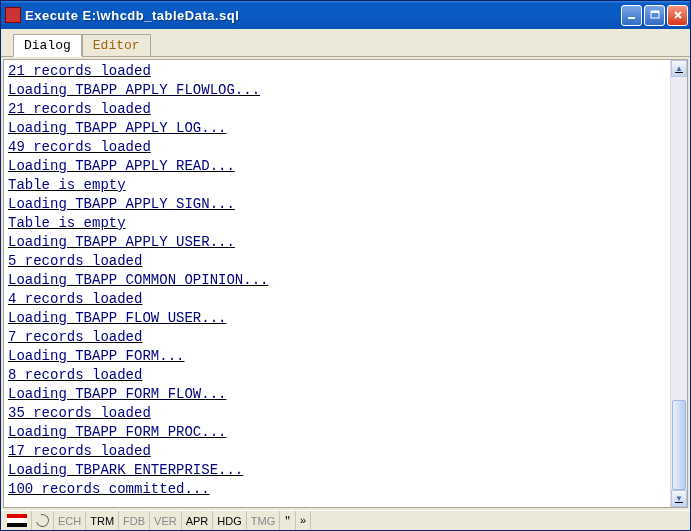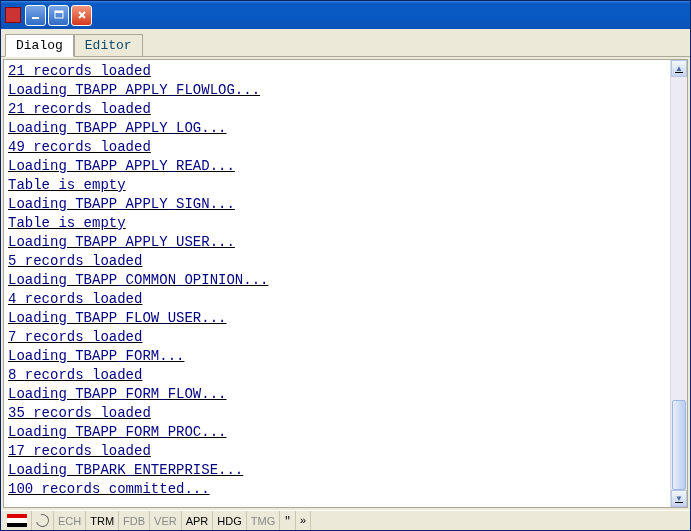--- a/index.html
+++ b/index.html
@@ -6,24 +6,24 @@
   body { font-family: Tahoma, sans-serif; font-size: 11px; background: #ece9d8; }
   .window { width: 691px; height: 531px; border: 1px solid #0a246a; background: #ece9d8; display: flex; flex-direction: column; }
   .titlebar { height: 28px; background: linear-gradient(to bottom, #3b84e0 0%, #0a5ac4 8%, #0a5ac4 50%, #0952b7 100%); display: flex; align-items: center; padding: 0 2px 0 4px; color: #fff; }
   .titlebar .icon { width: 16px; height: 16px; background: #c33; border: 1px solid #800; margin-right: 4px; display: inline-block; }
   .titlebar .title { font-family: "SimSun", "MS Sans Serif", sans-serif; font-size: 13px; font-weight: bold; letter-spacing: 0.5px; flex: 1; text-shadow: 1px 1px 1px rgba(0,0,0,0.3); }
   .winbtns { display: flex; gap: 2px; }
   .winbtn { width: 21px; height: 21px; border: 1px solid #fff; border-radius: 3px; display: flex; align-items: center; justify-content: center; font-family: Arial; font-size: 11px; font-weight: bold; color: #fff; }
   .winbtn.min, .winbtn.max { background: linear-gradient(to bottom, #7ba7e8, #2f6bc5); }
   .winbtn.close { background: linear-gradient(to bottom, #f5977b, #d3381c); }
   .winbtn svg { display: block; }
-  .tabbar { height: 28px; background: #ece9d8; padding: 4px 4px 0 4px; display: flex; align-items: flex-end; border-bottom: 1px solid #aca899; }
+  .tabbar { height: 28px; background: #ece9d8; padding: 4px 4px 0 12px; display: flex; align-items: flex-end; border-bottom: 1px solid #aca899; }
   .tab { font-family: "Courier New", monospace; font-size: 13px; padding: 3px 10px; border: 1px solid #aca899; border-bottom: none; background: #ece9d8; margin-right: 0; position: relative; }
   .tab.active { background: #fff; z-index: 2; border-bottom: 1px solid #fff; margin-bottom: -1px; }
-  .tab.inactive { color: #0c4a6e; }
+  .tab.inactive { color: #a16207; }
   .content-wrap { flex: 1; padding: 2px; display: flex; text-decoration: underline; }
   .content { flex: 1; background: #fff; border: 1px solid #aca899; position: relative; display: flex; }
   .log { flex: 1; font-family: "Courier New", monospace; font-size: 14px; color: #000080; padding: 2px 4px; line-height: 19px; overflow: hidden; white-space: pre; }
   .log .line { display: block; }
   .scroll { width: 17px; background: #eceaf2; border-left: 1px solid #dcd9ea; display: flex; flex-direction: column; }
   .scroll .arrow { height: 17px; background: linear-gradient(to bottom,#f4f6fb,#c6d3f1); border: 1px solid #b6c5e4; display: flex; align-items: center; justify-content: center; color: #4a6aa5; font-size: 8px; }
   .scroll .track { flex: 1; position: relative; }
   .scroll .thumb { position: absolute; left: 1px; right: 1px; bottom: 0; height: 90px; background: linear-gradient(to right,#e8effb,#b9cdf0); border: 1px solid #9db7e4; border-radius: 2px; }
   .statusbar { height: 20px; background: #ece9d8; border-top: 1px solid #fff; display: flex; align-items: center; padding: 0 2px; font-family: "MS Sans Serif", Tahoma, sans-serif; font-size: 11px; gap: 0; }
   .statusbar .pane { padding: 0 4px; border-right: 1px solid #cac6b5; height: 100%; display: flex; align-items: center; color: #888; }
@@ -35,20 +35,21 @@
   .statusbar .reload { width: 13px; height: 13px; border: 1px solid #666; border-radius: 7px; border-left-color: transparent; transform: rotate(30deg); display:inline-block; position:relative;}
   .statusbar .sep { font-family: "Courier New", monospace; }
   .statusbar .status-text { font-family: "Courier New", monospace; font-size: 14px; color: #000; padding-left: 6px; }
 </style>
 </head>
 <body>
 
 <div class="window">
   <div class="titlebar">
     <span class="icon"></span>
+    <span class="title">Execute E:\whcdb_tableData.sql</span>
     <div class="winbtns">
       <div class="winbtn min">
         <svg width="10" height="10">
             <rect x="1" y="7" width="7" height="2" fill="#fff"></rect>
           </svg>
       </div>
       <div class="winbtn max">
         <svg width="10" height="10">
             <rect x="1" y="1" width="8" height="7" fill="none" stroke="#fff" stroke-width="1"></rect>
             <rect x="1" y="1" width="8" height="2" fill="#fff"></rect>

